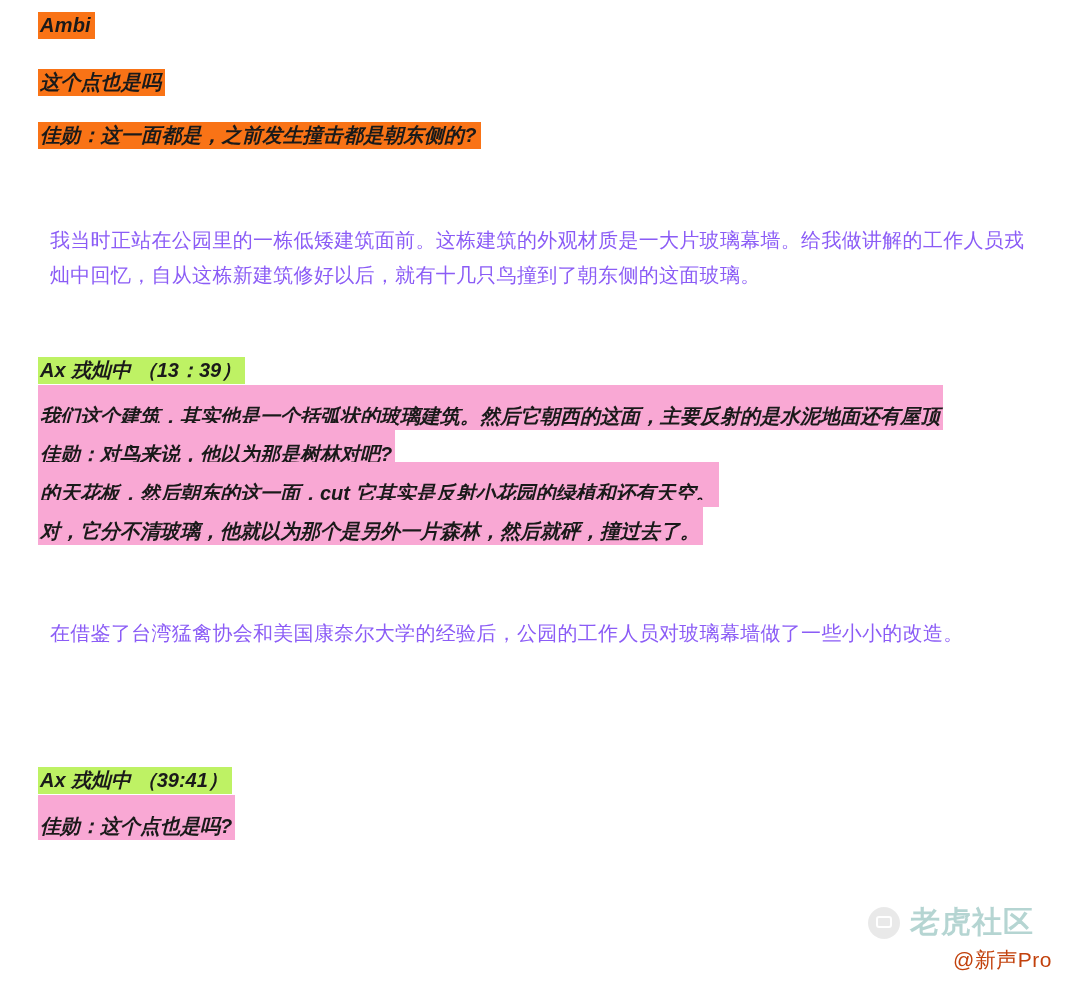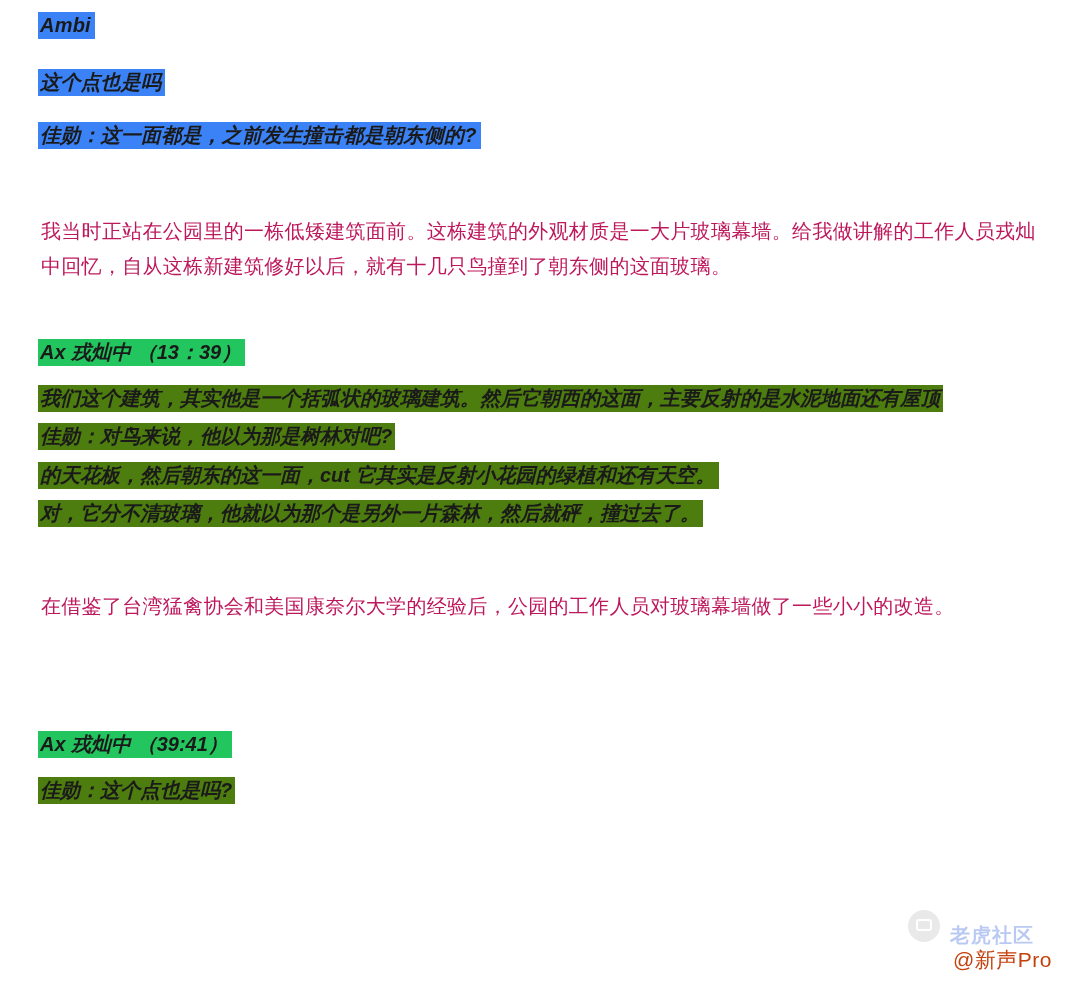--- a/index.html
+++ b/index.html
@@ -36,62 +36,62 @@
   
   .hl-line {
     margin: 0 0 22px 0;
     line-height: 1.55;
     font-size: 20px;
     font-weight: bold;
     font-style: italic;
     letter-spacing: 0.2px;
   }
   .hl-line .hl {
-    background: #3b82f6;
+    background: #f97316;
     padding: 2px 4px 3px 2px;
     box-decoration-break: clone;
     -webkit-box-decoration-break: clone;
   }
   .hl-line.first {
     margin-bottom: 26px;
   }
   
   .para {
     font-size: 20px;
     line-height: 1.75;
-    color: #be185d;
-    margin: 3px;
+    color: #8b5cf6;
+    margin: 12px;
     letter-spacing: 0.3px;
   }
   .spacer-lg { height: 52px; }
   .spacer-md { height: 38px; }
 
   .speaker {
     font-size: 20px;
     font-weight: bold;
     font-style: italic;
     margin: 0 0 16px 0;
   }
   .speaker .hl {
-    background: #22c55e;
+    background: #bef264;
     padding: 2px 4px 3px 2px;
   }
   .quote-block {
     margin: 0 0 18px 0;
   }
   .quote-block .qline {
     font-size: 20px;
     font-weight: bold;
     font-style: italic;
     line-height: 1.62;
     margin: 0 0 6px 0;
   }
   .quote-block .qline .hl {
-    background: #4d7c0f;
-    padding: 2px 3px 3px 2px;
+    background: #f9a8d4;
+    padding: 20px 3px 3px 2px;
     box-decoration-break: clone;
     -webkit-box-decoration-break: clone;
   }
   .wm-tiger {
     position: absolute;
     right: 46px;
     top: 902px;
     display: flex;
     align-items: center;
     gap: 10px;
@@ -111,25 +111,24 @@
     position: absolute;
     left: 8px;
     top: 9px;
     width: 16px;
     height: 12px;
     border: 2px solid #ffffff;
     border-radius: 3px;
     box-sizing: border-box;
   }
   .wm-tiger .wm-text {
-    font-size: 20px;
+    font-size: 30px;
     font-weight: bold;
-    color: #1d4ed8;
+    color: #0f766e;
     letter-spacing: 1px;
-    margin-top: 20px;
   }
   .wm-brand {
     position: absolute;
     right: 28px;
     top: 946px;
     font-size: 21px;
     color: #c2410c;
     letter-spacing: 0.5px;
     pointer-events: none;
   }

